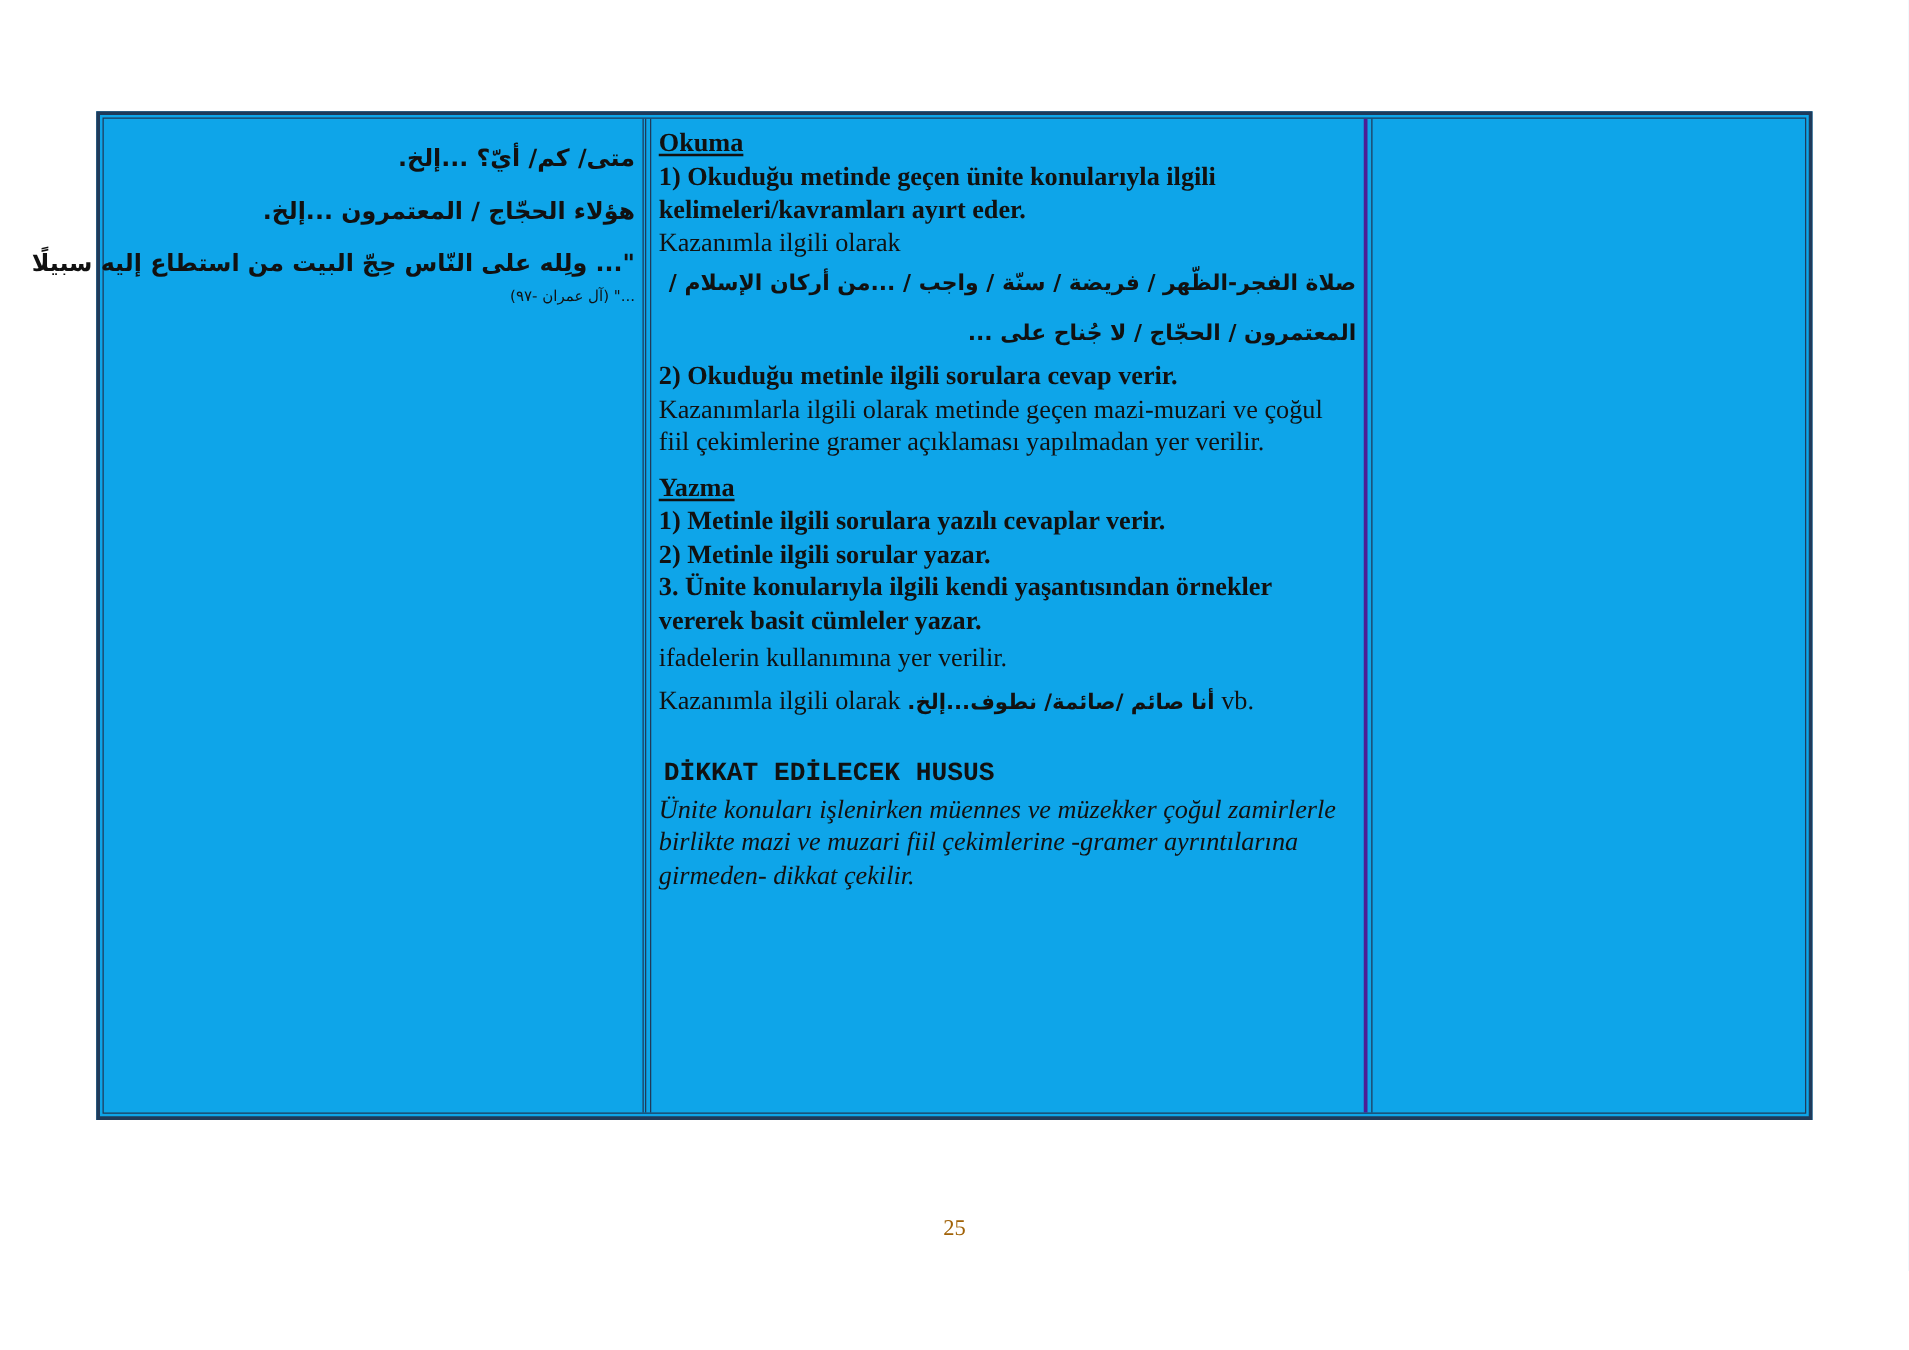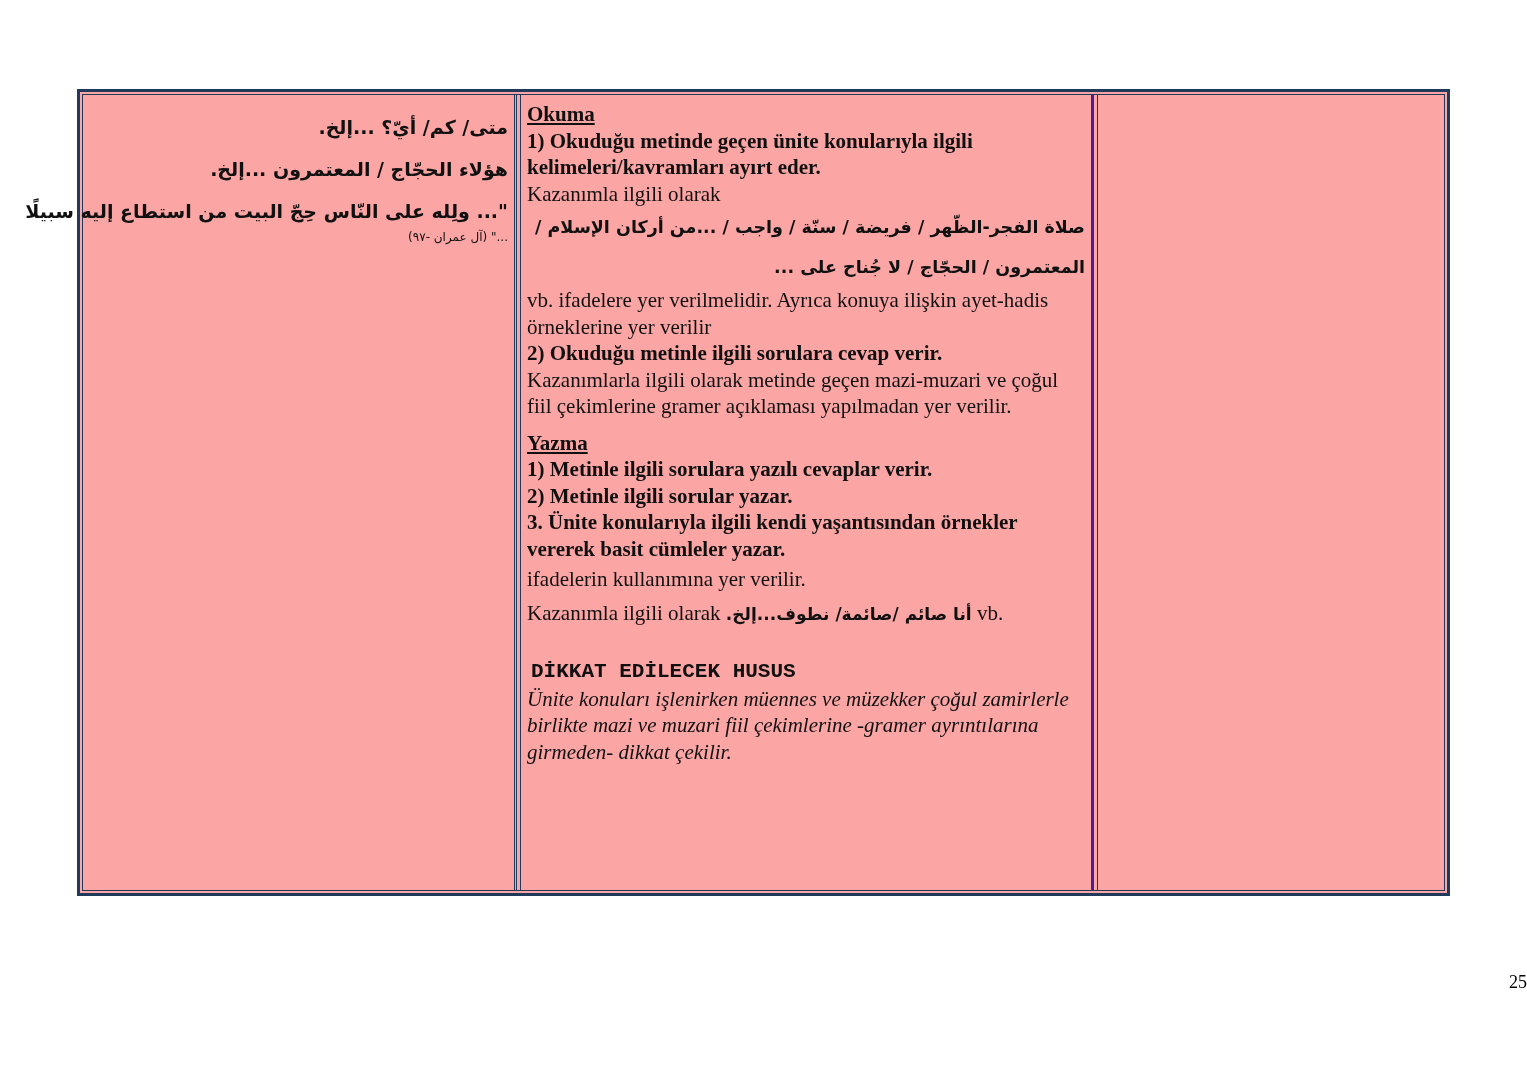--- a/index.html
+++ b/index.html
@@ -17,21 +17,21 @@
     }
     .page-table {
       position: absolute;
       left: 77px;
       top: 89px;
       width: 1373px;
       height: 807px;
       box-sizing: border-box;
       border: 3px solid #1f3a5a;
       padding: 2px;
-      background: #fca5a5;
+      background: #0ea5e9;
     }
     .table-inner {
       width: 100%;
       height: 100%;
       box-sizing: border-box;
       display: flex;
       border: 1px solid #1f3a5a;
     }
     .cell {
       box-sizing: border-box;
@@ -110,24 +110,24 @@
       font-weight: bold;
       padding-left: 4px;
       font-size: 21px;
       font-family: Liberation Mono, monospace;
     }
     .page-number {
       position: absolute;
       top: 972px;
       left: 0;
       width: 1527px;
-      text-align: right;
+      text-align: center;
       font-family: "Liberation Serif", "DejaVu Serif", serif;
       font-size: 18px;
-      color: #000000;
+      color: #a16207;
     }
   </style>
 </head>
 <body>
 
 <div class="page-table">
   <div class="table-inner">
 
     <div class="cell cell-left">
       <div class="ar">متى/ كم/ أيّ؟ ...إلخ.</div>
@@ -136,21 +136,20 @@
       <div class="ar small">..." (آل عمران -٩٧)</div>
     </div>
 
     <div class="cell cell-mid mid-text">
       <div>
         <div class="heading-u">Okuma</div>
         <div class="bold">1) Okuduğu metinde geçen ünite konularıyla ilgili kelimeleri/kavramları ayırt eder.</div>
         <div>Kazanımla ilgili olarak</div>
         <div class="ar-block">صلاة الفجر-الظّهر / فريضة / سنّة / واجب / ...من أركان الإسلام /</div>
         <div class="ar-block">المعتمرون / الحجّاج / لا جُناح على ...</div>
-        <div>vb. ifadelere yer verilmelidir. Ayrıca konuya ilişkin ayet-hadis örneklerine yer verilir</div>
         <div class="bold">2) Okuduğu metinle ilgili sorulara cevap verir.</div>
         <div>Kazanımlarla ilgili olarak metinde geçen mazi-muzari ve çoğul fiil çekimlerine gramer açıklaması yapılmadan yer verilir.</div>
       </div>
 
       <div class="gap-sm"></div>
 
       <div>
         <div class="heading-u">Yazma</div>
         <div class="bold">1) Metinle ilgili sorulara yazılı cevaplar verir.</div>
         <div class="bold">2) Metinle ilgili sorular yazar.</div>

